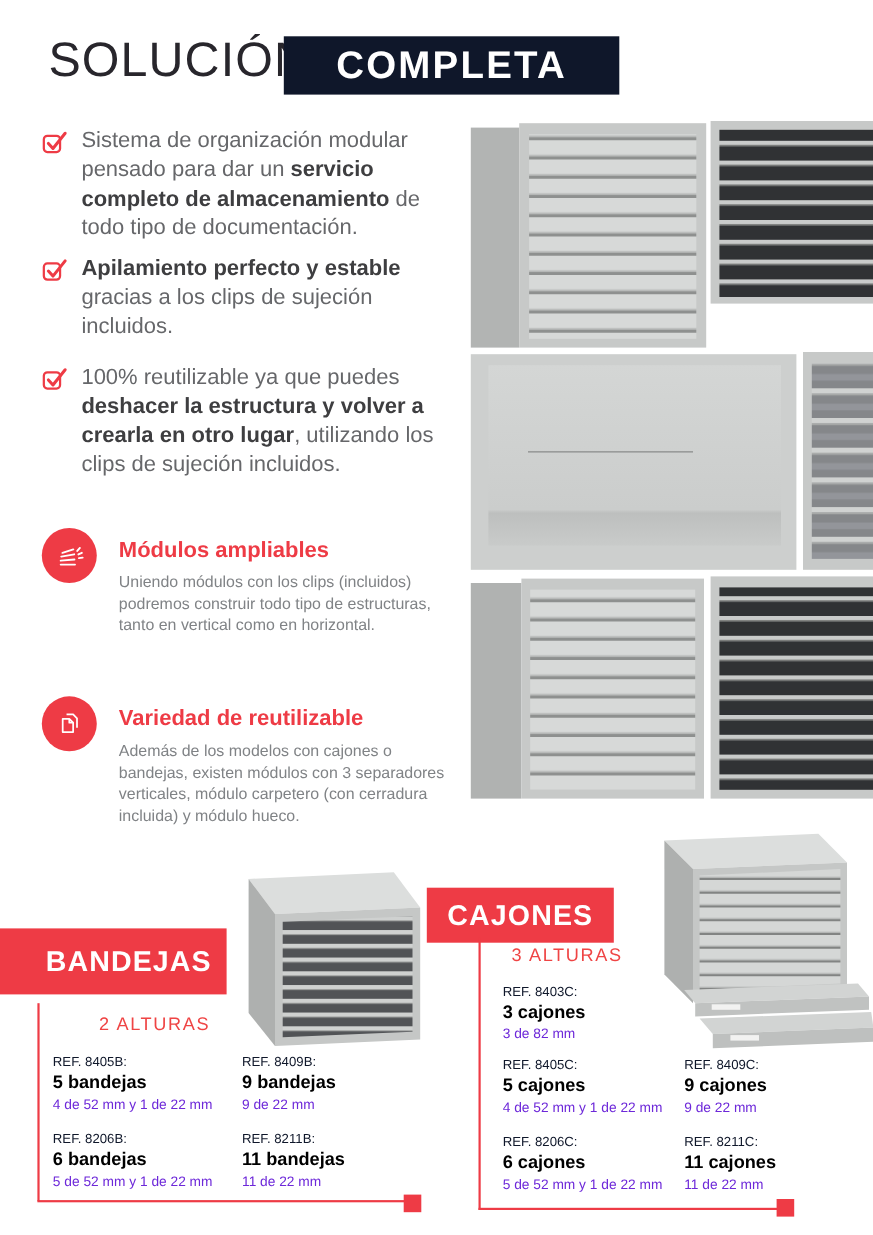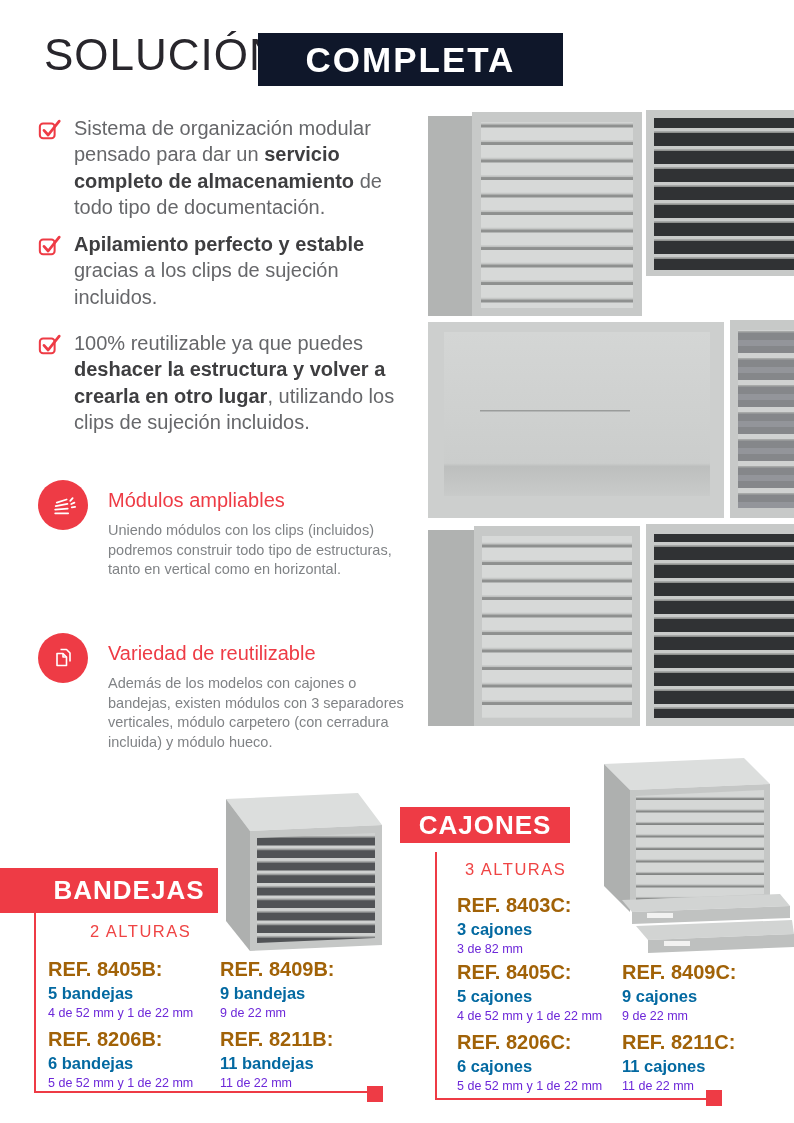--- a/index.html
+++ b/index.html
@@ -21,31 +21,31 @@
 
   
   .bullet{left:38px;width:392px;display:flex;}
   .bullet .ck{flex:0 0 36px;padding-top:2px;}
   .bullet .tx{font-size:20px;line-height:1.32;color:#66676a;width:352px;}
   .bullet .tx .b{font-weight:700;color:#3e3e40;}
 
   
   .fcircle{width:50px;height:50px;border-radius:50%;background:#ee3b45;
     display:flex;align-items:center;justify-content:center;}
-  .ftitle{font-size:20px;font-weight:400;color:#ee3b45;}
+  .ftitle{font-size:20px;font-weight:700;color:#ee3b45;}
   .fbody{font-size:14.5px;line-height:1.36;color:#808386;width:314px;}
 
   
   .banner{background:#ee3b45;display:flex;align-items:center;justify-content:center;}
   .banner span{color:#fff;font-size:26px;font-weight:700;letter-spacing:1px;}
   .alturas{font-size:16.5px;color:#ef4444;letter-spacing:1.5px;}
   .rline{background:#ee3b45;}
   .rsq{width:16px;height:16px;background:#ee3b45;}
-  .ref-code{font-size:20px;font-weight:700;color:#a16207;}
-  .ref-name{font-size:16.5px;font-weight:700;color:#0369a1;margin-top:3px;}
+  .ref-code{font-size:12px;font-weight:400;color:#0f172a;}
+  .ref-name{font-size:16.5px;font-weight:700;color:#000000;margin-top:3px;}
   .ref-detail{font-size:12.5px;color:#6d28d9;margin-top:3px;white-space:nowrap;}
 </style>
 </head>
 <body>
 
 <div class="page">
 
   <div class="abs title">SOLUCIÓN</div>
   <div class="abs title-box">
     <span>COMPLETA</span>
@@ -175,21 +175,21 @@
         <rect width="220" height="3.6" fill="#cfd1d0"></rect>
         <rect y="3.6" width="220" height="1" fill="#9fa1a0"></rect>
       </pattern>
     </defs>
     <polygon points="58,16 190,10 214,42 82,48" fill="#dcdedd"></polygon>
     <polygon points="58,16 82,48 82,168 58,138" fill="#aeb0af"></polygon>
     <polygon points="82,48 214,42 214,162 82,168" fill="#c5c7c6"></polygon>
     <polygon points="89,55 207,50 207,155 89,160" fill="url(#pb)"></polygon>
   </svg>
 
-  <div class="abs banner" style="left:0;top:868px;width:178px;height:45px;padding-left:40px">
+  <div class="abs banner" style="left:0;top:844px;width:178px;height:60px;padding-left:28px">
     <span>BANDEJAS</span>
   </div>
   <div class="abs alturas" style="left:90px;top:922px">2 ALTURAS</div>
 
   <div class="abs rline" style="left:34px;top:912px;width:2px;height:180px"></div>
   <div class="abs rline" style="left:34px;top:1091px;width:334px;height:2px"></div>
   <div class="abs rsq" style="left:367px;top:1086px"></div>
 
   <div class="abs" style="left:48px;top:958px">
     <div class="ref-code">REF. 8405B:</div>
@@ -226,21 +226,21 @@
     <polygon points="78,40 218,34 218,150 78,156" fill="#c5c7c6"></polygon>
     <polygon points="84,46 212,40 212,144 84,150" fill="url(#pc)"></polygon>
     <polygon points="70,150 228,144 238,156 80,162" fill="#d2d4d3"></polygon>
     <polygon points="80,162 238,156 238,168 80,174" fill="#c0c2c1"></polygon>
     <rect x="95" y="163" width="26" height="5" fill="#f2f2f1"></rect>
     <polygon points="84,176 240,170 242,184 96,190" fill="#d2d4d3"></polygon>
     <polygon points="96,190 242,184 242,197 96,203" fill="#bec0bf"></polygon>
     <rect x="112" y="191" width="26" height="5" fill="#f2f2f1"></rect>
   </svg>
 
-  <div class="abs banner" style="left:400px;top:807px;width:170px;height:36px">
+  <div class="abs banner" style="left:388px;top:807px;width:170px;height:50px">
     <span>CAJONES</span>
   </div>
   <div class="abs alturas" style="left:465px;top:860px">3 ALTURAS</div>
 
   <div class="abs rline" style="left:435px;top:852px;width:2px;height:248px"></div>
   <div class="abs rline" style="left:435px;top:1098px;width:273px;height:2px"></div>
   <div class="abs rsq" style="left:706px;top:1090px"></div>
 
   <div class="abs" style="left:457px;top:894px">
     <div class="ref-code">REF. 8403C:</div>

